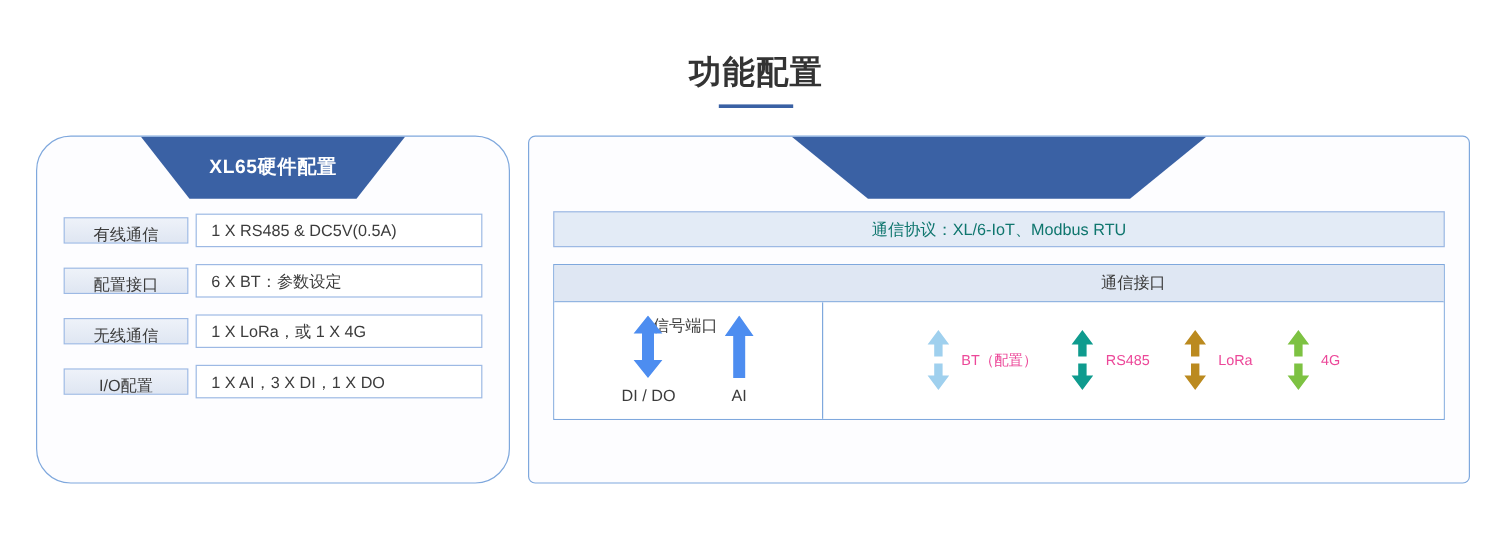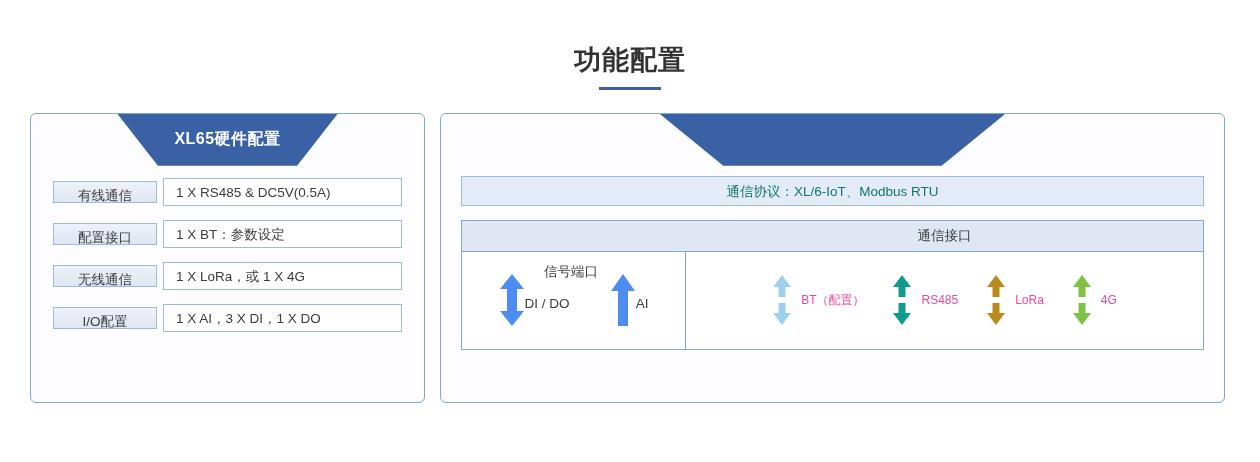--- a/index.html
+++ b/index.html
@@ -44,21 +44,21 @@
     box-sizing: border-box;
     gap: 15px;
   }
   .panel {
     border: 1px solid #7fa8dd;
     border-radius: 6px;
     background: #fdfdff;
     box-sizing: border-box;
     position: relative;
   }
-  .panel-left  { width: 395px; height: 290px; }
+  .panel-left  { width: 395px; height: 290px; border-radius: 29px; }
   .panel-right { width: 785px; height: 290px; }
 
   
   .banner {
     position: relative;
     height: 52px;
     margin: 0 auto;
     display: flex;
     align-items: center;
     justify-content: center;
@@ -178,21 +178,21 @@
     align-items: center;
     justify-content: center;
     gap: 28px;
     box-sizing: border-box;
     padding: 0 14px;
   }
 
   
   .sig-item {
     display: flex;
-    flex-direction: row;
+    flex-direction: column;
     align-items: center;
     justify-content: center;
   }
   .sig-label {
     margin-top: 7px;
     font-size: 13.5px;
     color: #3c3c3c;
     white-space: nowrap;
   }
 
@@ -227,21 +227,21 @@
       <div class="banner-text">XL65硬件配置</div>
     </div>
 
     <div class="spec-rows">
       <div class="spec-row">
         <div class="spec-label">有线通信</div>
         <div class="spec-value">1 X RS485 &amp; DC5V(0.5A)</div>
       </div>
       <div class="spec-row">
         <div class="spec-label">配置接口</div>
-        <div class="spec-value">1 X BT：参数设定</div>
+        <div class="spec-value">6 X BT：参数设定</div>
       </div>
       <div class="spec-row">
         <div class="spec-label">无线通信</div>
         <div class="spec-value">1 X LoRa，或 1 X 4G</div>
       </div>
       <div class="spec-row">
         <div class="spec-label">I/O配置</div>
         <div class="spec-value">1 X AI，3 X DI，1 X DO</div>
       </div>
     </div>

